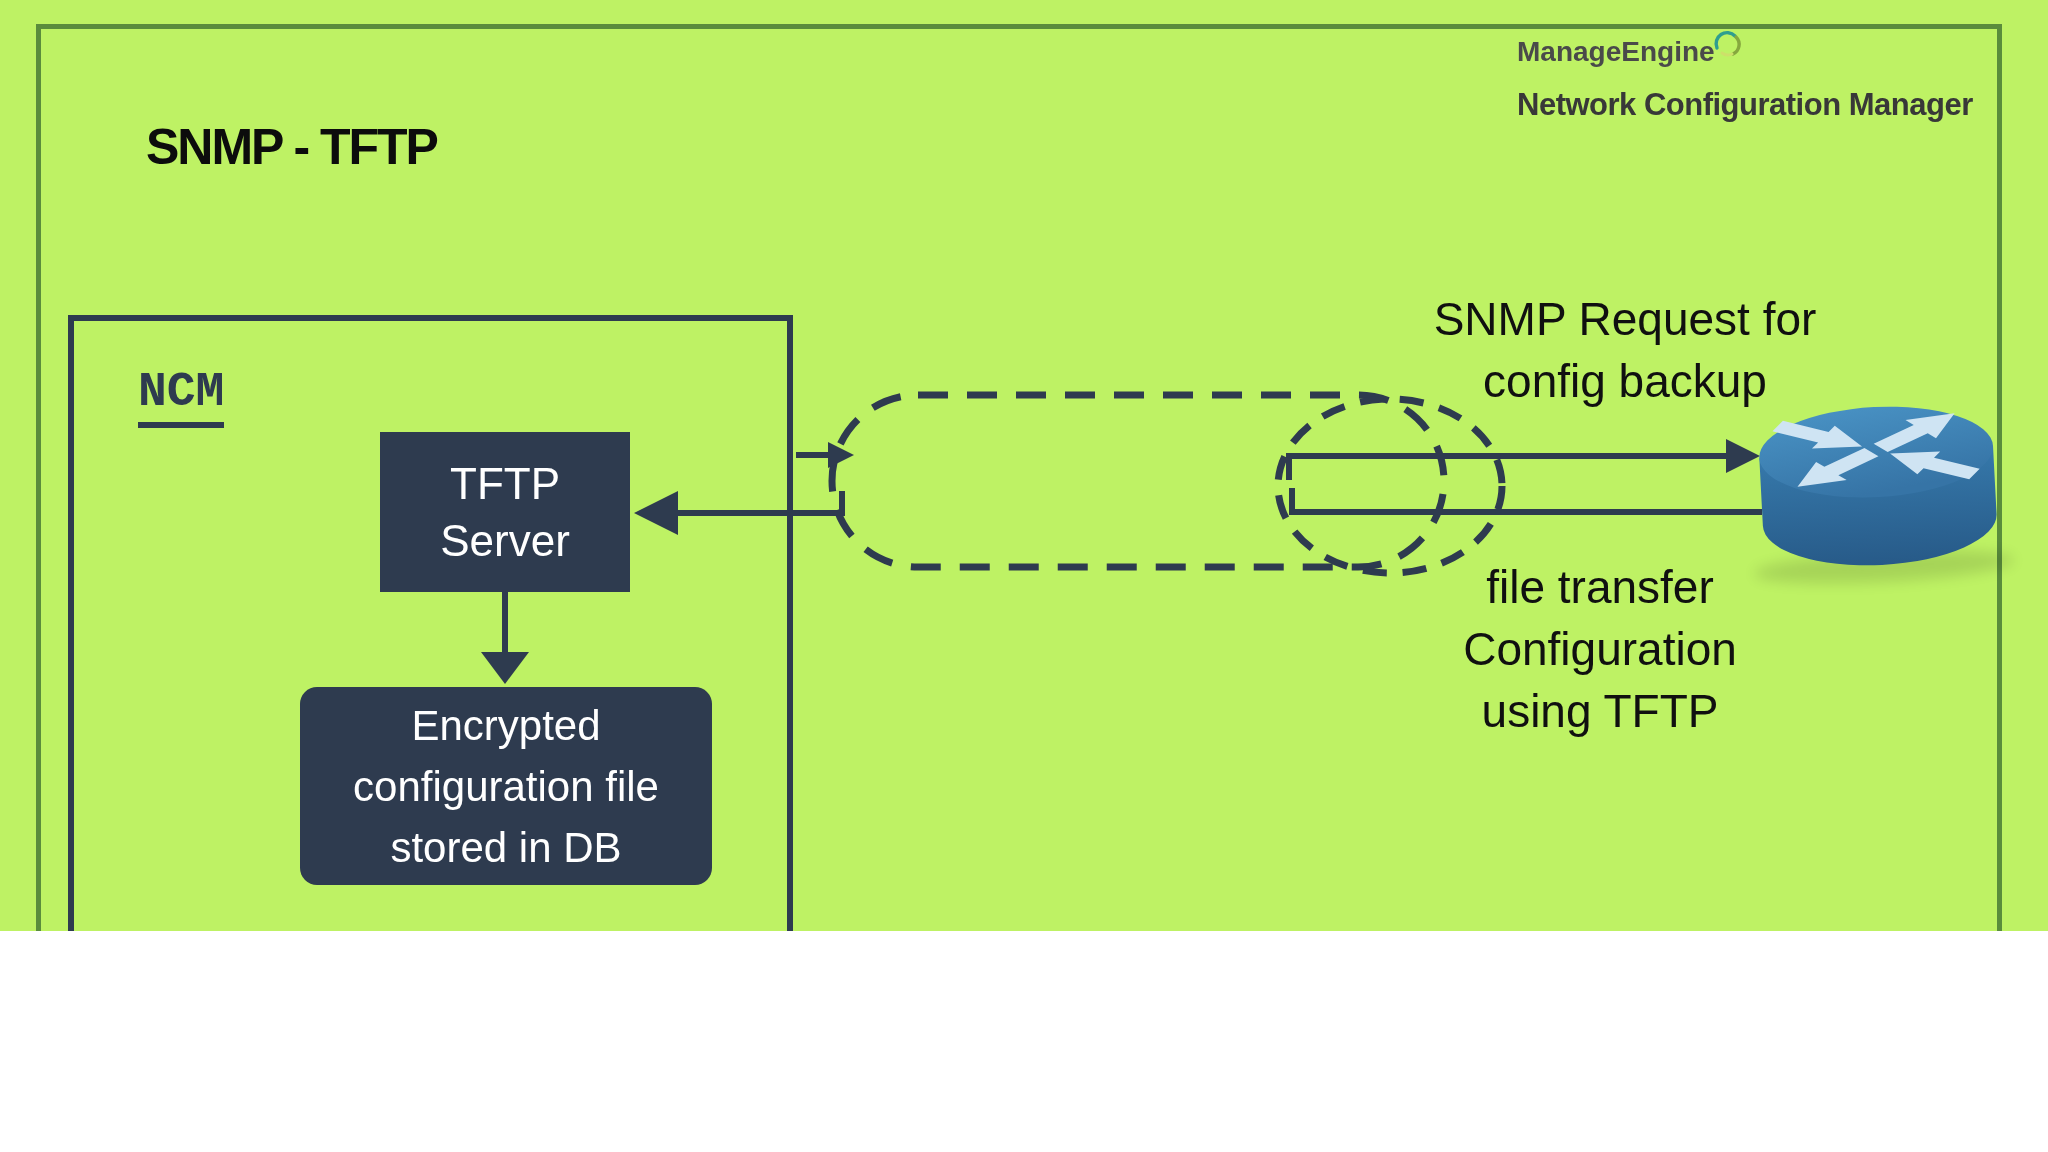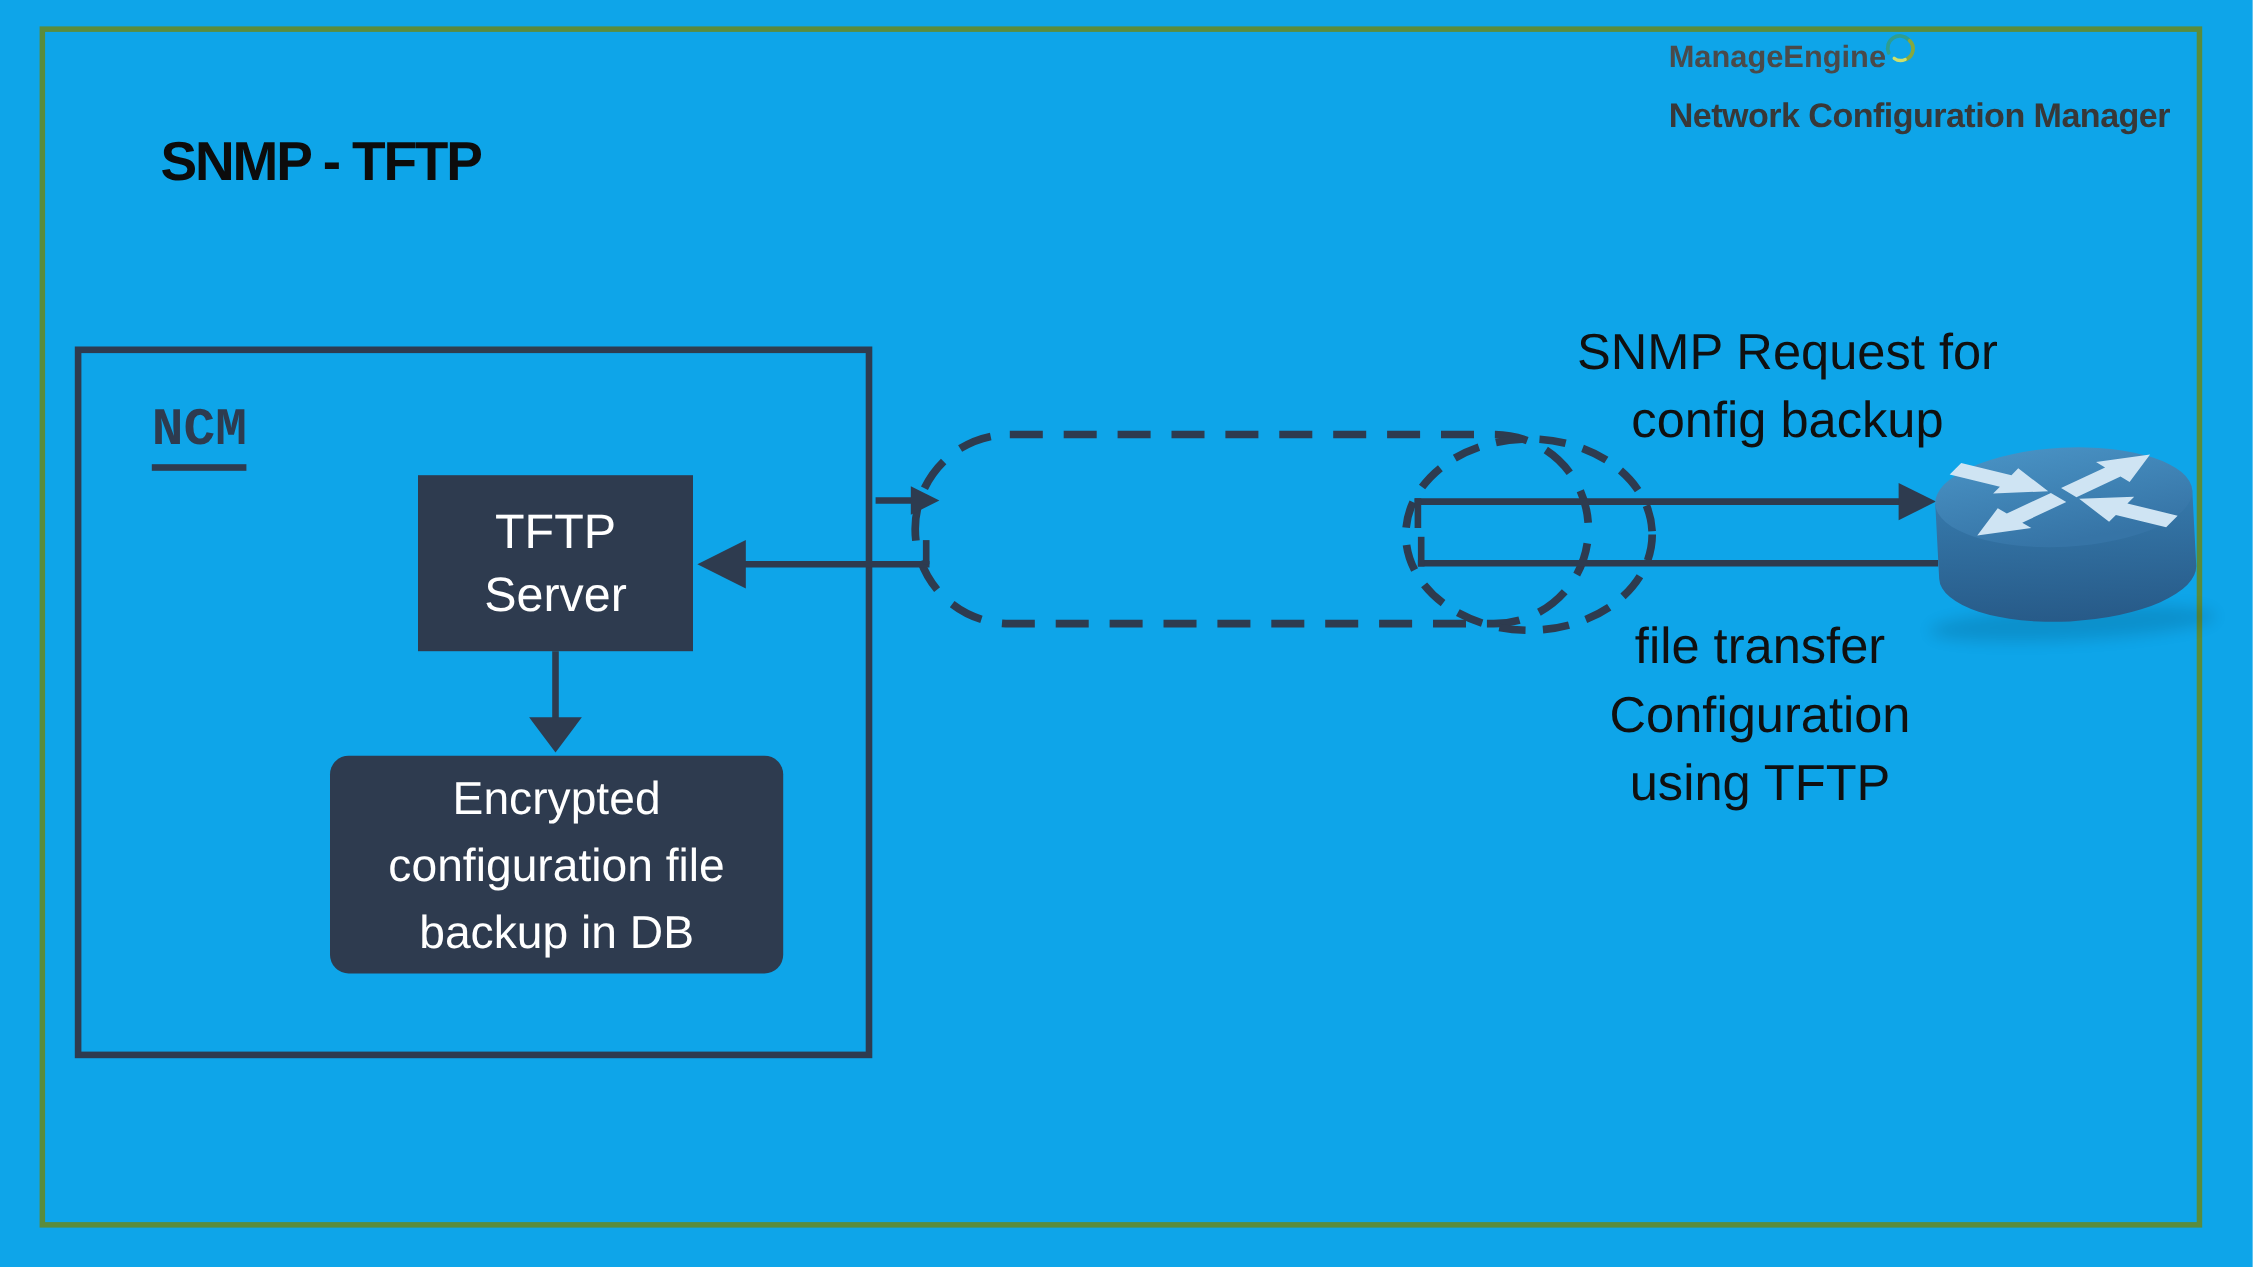--- a/index.html
+++ b/index.html
@@ -1,18 +1,18 @@
 <!DOCTYPE html>
 <html style="--slate: #2e3b4f; --frame-green: #5a8c3c; --router-blue-top: #4690c0; --router-blue-side: #2d6899; --arrow-light: #cfe4f3; --text-black: #101010; --logo-gray: #4a4a4a;"><head>
 <meta charset="utf-8">
 <style>
   html,body{margin:0;padding:0;background:#ffffff;}
   .stage{
-    position:relative;width:2048px;height:1152px;overflow:hidden;
-    background:#0ea5e9;font-family:"Liberation Sans",sans-serif;
+    position:relative;width:2048px;height:931px;overflow:hidden;
+    background:#bef264;font-family:"Liberation Sans",sans-serif;
   }
   .frame{
     position:absolute;left:36px;top:24px;width:1966px;height:1092px;
     border:5px solid var(--frame-green,#5a8c3c);box-sizing:border-box;
   }
   
   .logo{position:absolute;left:1517px;top:36px;}
   .brand-row{display:flex;align-items:flex-start;}
   .brand{font-size:28px;font-weight:600;color:var(--logo-gray,#4a4a4a);letter-spacing:0px;}
   .swirl{margin-left:-2px;margin-top:-6px;}
@@ -77,21 +77,21 @@
   <div class="ncm-label">NCM</div>
 
   <div class="node tftp-node">
     <span>TFTP</span>
     <span>Server</span>
   </div>
 
   <div class="node db-node">
     <span>Encrypted</span>
     <span>configuration file</span>
-    <span>backup in DB</span>
+    <span>stored in DB</span>
   </div>
 
   <div class="flow-text flow-request">
     <div>SNMP Request for</div>
     <div>config backup</div>
   </div>
   <div class="flow-text flow-transfer">
     <div>file transfer</div>
     <div>Configuration</div>
     <div>using TFTP</div>

